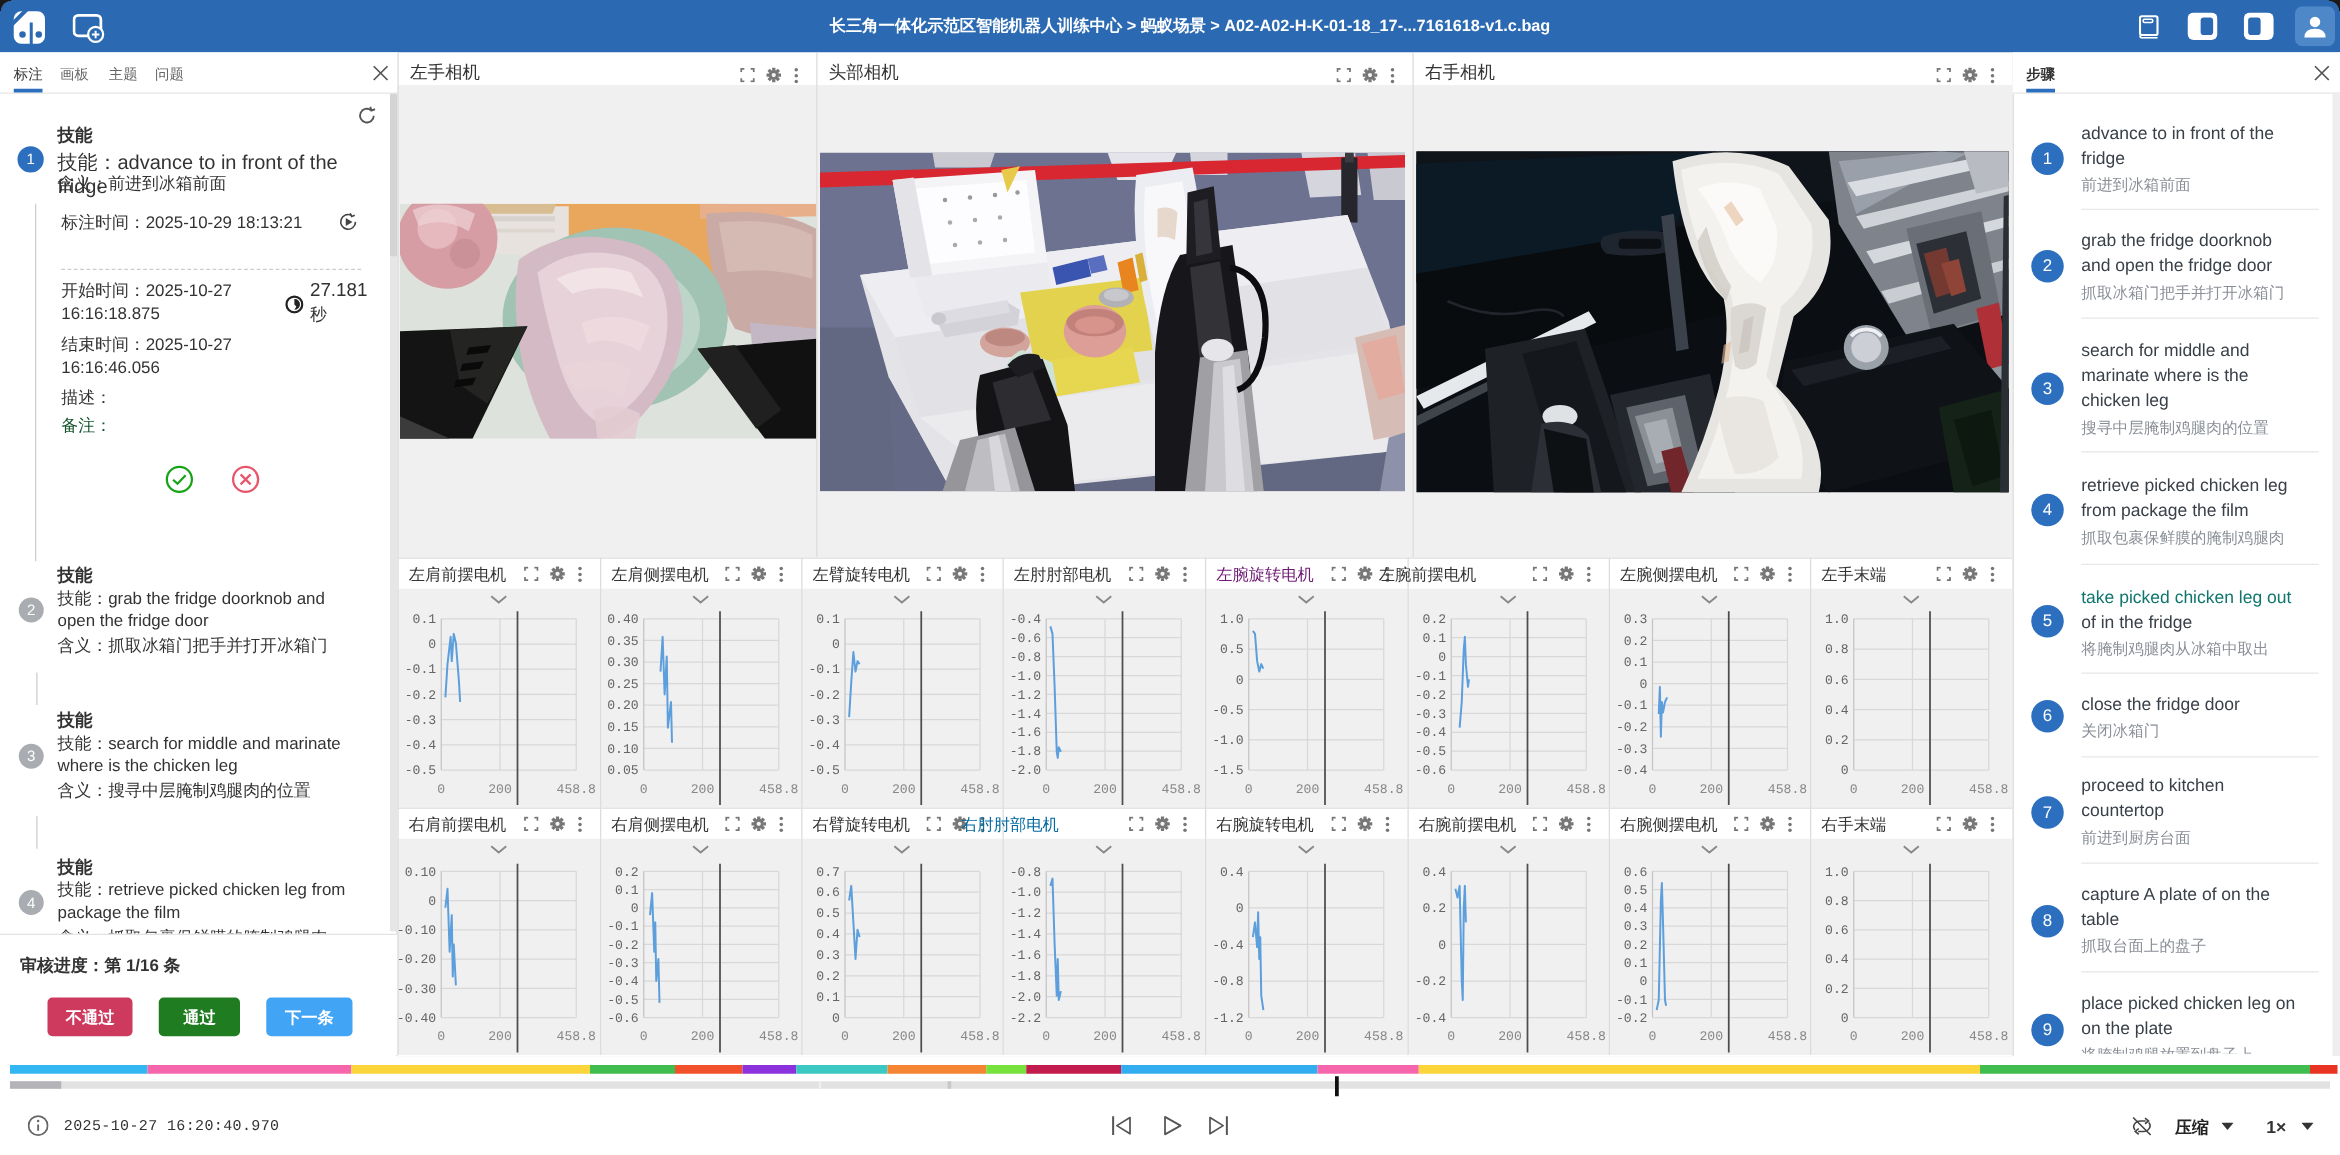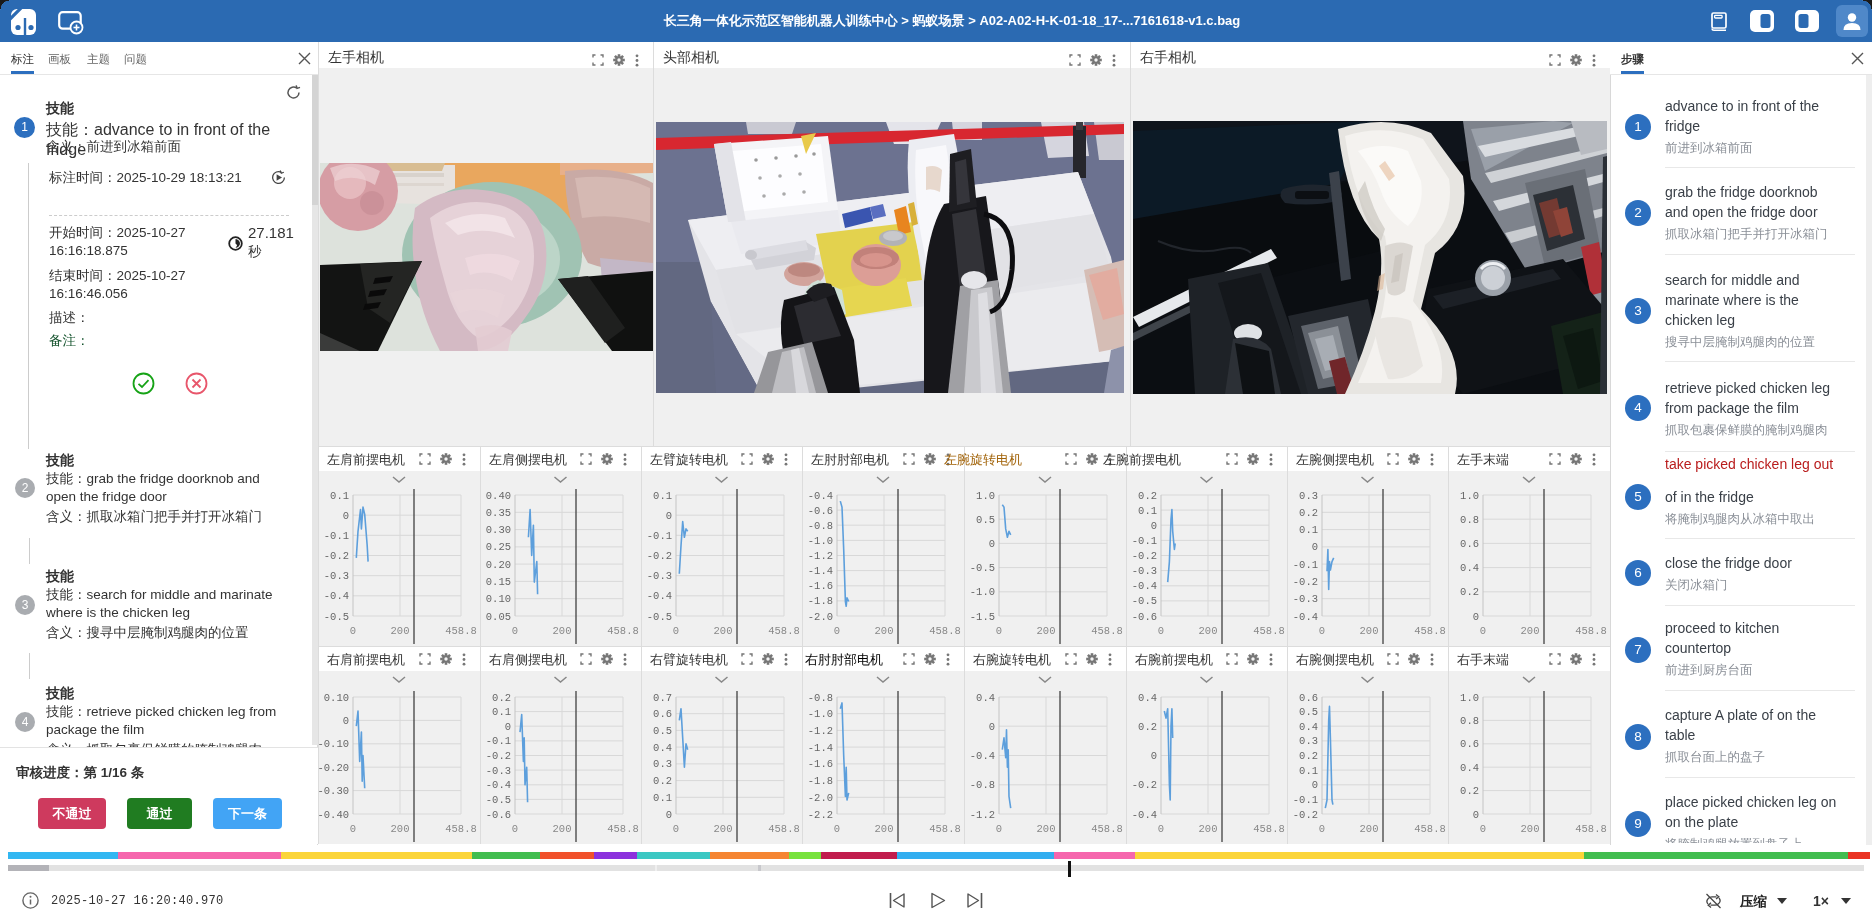--- a/index.html
+++ b/index.html
@@ -546,21 +546,21 @@
       <text x="31" y="118.2" font-size="10.5" font-family="Liberation Mono,monospace" fill="#666" text-anchor="end">-1.6</text>
       <text x="31" y="133.4" font-size="10.5" font-family="Liberation Mono,monospace" fill="#666" text-anchor="end">-1.8</text>
       <text x="31" y="148.5" font-size="10.5" font-family="Liberation Mono,monospace" fill="#666" text-anchor="end">-2.0</text>
       <text x="35" y="163" font-size="10.5" font-family="Liberation Mono,monospace" fill="#888" text-anchor="middle">0</text>
       <text x="82" y="163" font-size="10.5" font-family="Liberation Mono,monospace" fill="#888" text-anchor="middle">200</text>
       <text x="143" y="163" font-size="10.5" font-family="Liberation Mono,monospace" fill="#888" text-anchor="middle">458.8</text>
       <polyline points="38.3,30.1 40.0,36.1 41.7,78.5 43.4,130.5 44.2,135.3 45.0,126.8 46.7,130.5" fill="none" stroke="#5d9fdc" stroke-width="1.6" stroke-linejoin="round"></polyline>
       <line x1="96" y1="18" x2="96" y2="173" stroke="#4d4d4d" stroke-width="1.4"></line>
     </svg>
 <div class="abs" style="left:964px;top:446px;width:162px;height:25px;background:#fff;border-left:1px solid #dcdcdc;border-top:1px solid #dcdcdc"></div>
-<div class="abs" style="left:944px;top:451px;width:110px;height:16px;font-size:13px;color:#a16207;white-space:nowrap;overflow:hidden">左腕旋转电机</div>
+<div class="abs" style="left:973px;top:451px;width:110px;height:16px;font-size:13px;color:#701a75;white-space:nowrap;overflow:hidden">左腕旋转电机</div>
 <svg class="abs" style="left:1065px;top:453px" width="12" height="12" viewBox="0 0 12 12">
 <path d="M1 3.5 L1 1 L3.5 1 M8.5 1 L11 1 L11 3.5 M11 8.5 L11 11 L8.5 11 M3.5 11 L1 11 L1 8.5" fill="none" stroke="#767676" stroke-width="1.4"></path>
     </svg>
 <svg class="abs" style="left:1085px;top:452px" width="14" height="14" viewBox="0 0 14 14">
 <g stroke="#767676" stroke-width="2.6">
 <line x1="7" y1="1.2" x2="7" y2="3.4"></line>
         <line x1="7" y1="10.6" x2="7" y2="12.8"></line>
 <line x1="1.2" y1="7" x2="3.4" y2="7"></line>
         <line x1="10.6" y1="7" x2="12.8" y2="7"></line>
 <line x1="2.9" y1="2.9" x2="4.4" y2="4.4"></line>
@@ -901,21 +901,21 @@
       <text x="31" y="113.1" font-size="10.5" font-family="Liberation Mono,monospace" fill="#666" text-anchor="end">0.2</text>
       <text x="31" y="129.8" font-size="10.5" font-family="Liberation Mono,monospace" fill="#666" text-anchor="end">0.1</text>
       <text x="31" y="146.5" font-size="10.5" font-family="Liberation Mono,monospace" fill="#666" text-anchor="end">0</text>
       <text x="35" y="161" font-size="10.5" font-family="Liberation Mono,monospace" fill="#888" text-anchor="middle">0</text>
       <text x="82" y="161" font-size="10.5" font-family="Liberation Mono,monospace" fill="#888" text-anchor="middle">200</text>
       <text x="143" y="161" font-size="10.5" font-family="Liberation Mono,monospace" fill="#888" text-anchor="middle">458.8</text>
       <polyline points="38.3,49.4 40.0,37.7 41.7,66.9 43.4,96.2 45.0,72.8 46.7,78.7" fill="none" stroke="#5d9fdc" stroke-width="1.6" stroke-linejoin="round"></polyline>
       <line x1="96" y1="20" x2="96" y2="171" stroke="#4d4d4d" stroke-width="1.4"></line>
     </svg>
 <div class="abs" style="left:802px;top:646px;width:162px;height:25px;background:#fff;border-left:1px solid #dcdcdc;border-top:1px solid #dcdcdc"></div>
-<div class="abs" style="left:805px;top:651px;width:110px;height:16px;font-size:13px;color:#000000;white-space:nowrap;overflow:hidden">右肘肘部电机</div>
+<div class="abs" style="left:769px;top:651px;width:110px;height:16px;font-size:13px;color:#0369a1;white-space:nowrap;overflow:hidden">右肘肘部电机</div>
 <svg class="abs" style="left:903px;top:653px" width="12" height="12" viewBox="0 0 12 12">
 <path d="M1 3.5 L1 1 L3.5 1 M8.5 1 L11 1 L11 3.5 M11 8.5 L11 11 L8.5 11 M3.5 11 L1 11 L1 8.5" fill="none" stroke="#767676" stroke-width="1.4"></path>
     </svg>
 <svg class="abs" style="left:923px;top:652px" width="14" height="14" viewBox="0 0 14 14">
 <g stroke="#767676" stroke-width="2.6">
 <line x1="7" y1="1.2" x2="7" y2="3.4"></line>
         <line x1="7" y1="10.6" x2="7" y2="12.8"></line>
 <line x1="1.2" y1="7" x2="3.4" y2="7"></line>
         <line x1="10.6" y1="7" x2="12.8" y2="7"></line>
 <line x1="2.9" y1="2.9" x2="4.4" y2="4.4"></line>
@@ -1177,21 +1177,21 @@
 <div class="abs" style="left:55px;top:217px;width:200px;height:18px;font-size:14px;color:#3a4048">marinate where is the</div>
 <div class="abs" style="left:55px;top:237px;width:200px;height:18px;font-size:14px;color:#3a4048">chicken leg</div>
 <div class="abs" style="left:55px;top:259px;width:200px;height:16px;font-size:12.5px;color:#8a8f97">搜寻中层腌制鸡腿肉的位置</div>
 <div class="abs" style="left:55px;top:286px;width:190px;height:1px;background:#e8e8e8"></div>
 <div class="abs" style="left:15px;top:320px;width:26px;height:26px;border-radius:50%;background:#2c6fbf;color:#fff;font-size:13.5px;text-align:center;line-height:26px">4</div>
 <div class="abs" style="left:55px;top:305px;width:200px;height:18px;font-size:14px;color:#3a4048">retrieve picked chicken leg</div>
 <div class="abs" style="left:55px;top:325px;width:200px;height:18px;font-size:14px;color:#3a4048">from package the film</div>
 <div class="abs" style="left:55px;top:347px;width:200px;height:16px;font-size:12.5px;color:#8a8f97">抓取包裹保鲜膜的腌制鸡腿肉</div>
 <div class="abs" style="left:55px;top:376px;width:190px;height:1px;background:#e8e8e8"></div>
 <div class="abs" style="left:15px;top:409px;width:26px;height:26px;border-radius:50%;background:#2c6fbf;color:#fff;font-size:13.5px;text-align:center;line-height:26px">5</div>
-<div class="abs" style="left:55px;top:381px;width:200px;height:18px;font-size:14px;color:#b91c1c">take picked chicken leg out</div>
+<div class="abs" style="left:55px;top:394px;width:200px;height:18px;font-size:14px;color:#0f766e">take picked chicken leg out</div>
 <div class="abs" style="left:55px;top:414px;width:200px;height:18px;font-size:14px;color:#3a4048">of in the fridge</div>
 <div class="abs" style="left:55px;top:436px;width:200px;height:16px;font-size:12.5px;color:#8a8f97">将腌制鸡腿肉从冰箱中取出</div>
 <div class="abs" style="left:55px;top:463px;width:190px;height:1px;background:#e8e8e8"></div>
 <div class="abs" style="left:15px;top:485px;width:26px;height:26px;border-radius:50%;background:#2c6fbf;color:#fff;font-size:13.5px;text-align:center;line-height:26px">6</div>
 <div class="abs" style="left:55px;top:480px;width:200px;height:18px;font-size:14px;color:#3a4048">close the fridge door</div>
 <div class="abs" style="left:55px;top:502px;width:200px;height:16px;font-size:12.5px;color:#8a8f97">关闭冰箱门</div>
 <div class="abs" style="left:55px;top:530px;width:190px;height:1px;background:#e8e8e8"></div>
 <div class="abs" style="left:15px;top:562px;width:26px;height:26px;border-radius:50%;background:#2c6fbf;color:#fff;font-size:13.5px;text-align:center;line-height:26px">7</div>
 <div class="abs" style="left:55px;top:545px;width:200px;height:18px;font-size:14px;color:#3a4048">proceed to kitchen</div>
 <div class="abs" style="left:55px;top:565px;width:200px;height:18px;font-size:14px;color:#3a4048">countertop</div>

